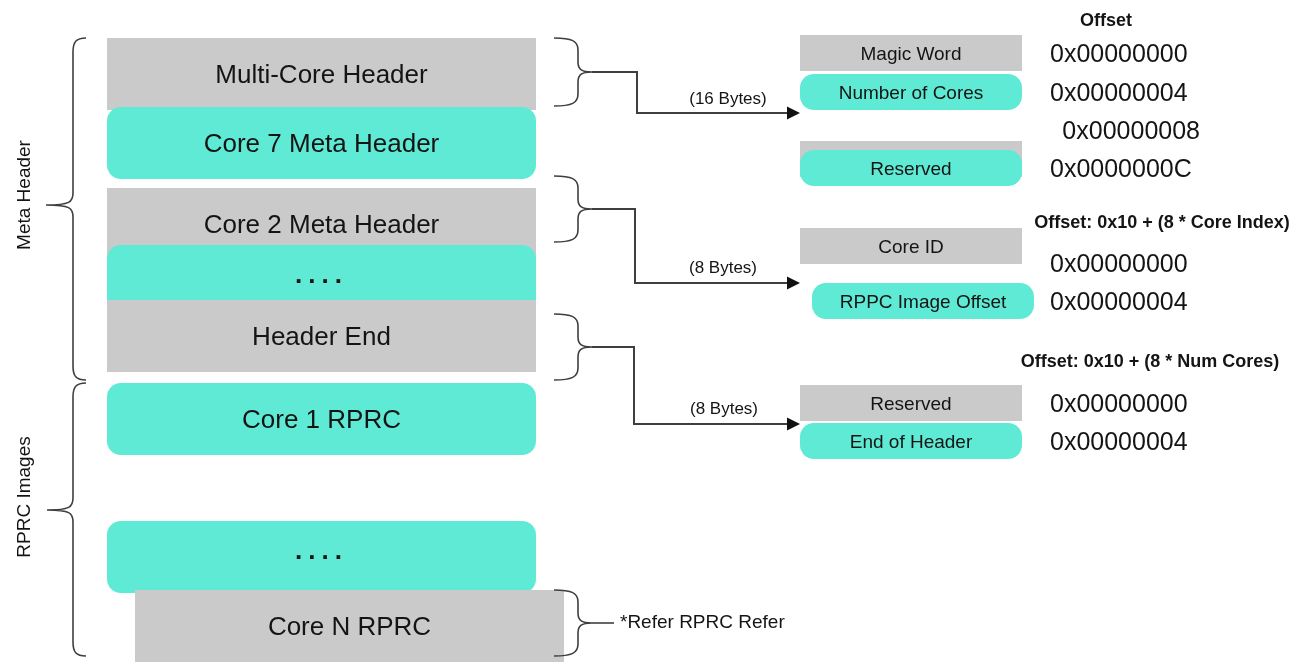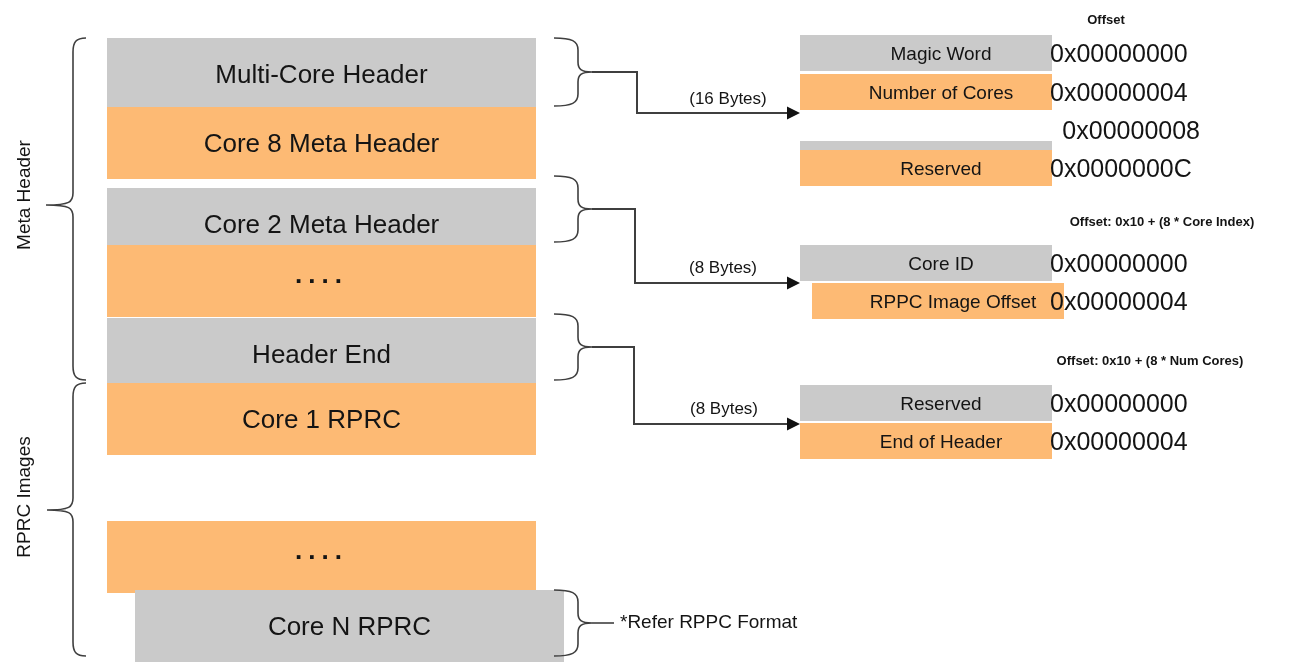--- a/index.html
+++ b/index.html
@@ -13,34 +13,34 @@
   }
   .abs{position:absolute;}
   
   .srow{
     left:107px;width:429px;height:72px;
     display:flex;align-items:center;justify-content:center;
     font-size:26px;line-height:1;
     color:#141414;
   }
   .shade-dark{background:#cacaca;}
-  .shade-light{background:#fdba74;}
+  .shade-light{background:#5eead4;border-radius:14px;}
   .dots-label{letter-spacing:6px;font-weight:bold;transform:translateY(-7px);}
   
   .trow{
     left:800px;width:222px;height:36px;
     display:flex;align-items:center;justify-content:center;
-    font-size:19px;line-height:1;padding-left:30px;
+    font-size:19px;line-height:1;
   }
   .tval{
     left:1050px;width:150px;height:20px;
     font-size:25px;line-height:20px;text-align:left;
   }
   .thead{
-    font-size:13px;font-weight:bold;line-height:18px;text-align:center;
+    font-size:18px;font-weight:bold;line-height:18px;text-align:center;
   }
   .bytes-label{
     width:140px;font-size:17px;line-height:18px;text-align:center;
   }
   .vlabel{
     width:260px;height:22px;
     transform:rotate(-90deg);
     font-size:19px;line-height:22px;text-align:center;
   }
   .note-label{font-size:19px;line-height:20px;}
@@ -54,29 +54,29 @@
 
 <div class="canvas">
 
   <div class="abs vlabel" style="left:-106px;top:184px;">Meta Header</div>
   <div class="abs vlabel" style="left:-106px;top:486px;">RPRC Images</div>
 
   <div class="abs srow shade-dark" style="top:38px;">
     <span>Multi-Core Header</span>
     </div>
   <div class="abs srow shade-light" style="top:107px;">
-    <span>Core 8 Meta Header</span>
+    <span>Core 7 Meta Header</span>
     </div>
   <div class="abs srow shade-dark" style="top:188px;">
     <span>Core 2 Meta Header</span>
     </div>
   <div class="abs srow shade-light" style="top:245px;">
     <span class="dots-label">....</span>
     </div>
-  <div class="abs srow shade-dark" style="top:318px;">
+  <div class="abs srow shade-dark" style="top:300px;">
     <span>Header End</span>
     </div>
   <div class="abs srow shade-light" style="top:383px;">
     <span>Core 1 RPRC</span>
     </div>
   <div class="abs srow shade-light" style="top:521px;">
     <span class="dots-label">....</span>
     </div>
   <div class="abs srow shade-dark" style="top:590px;margin-left:28px;">
     <span>Core N RPRC</span>
@@ -105,42 +105,42 @@
     <path class="stroke-thick" d="M 592 347 L 634 347 L 634 424 L 788 424"></path>
     <polygon class="arrowhead" points="800,424 787,417.5 787,430.5"></polygon>
 
     <path class="stroke" d="M 592 623 L 614 623"></path>
   </svg>
 
   <div class="abs bytes-label" style="left:658px;top:90px;">(16 Bytes)</div>
   <div class="abs bytes-label" style="left:653px;top:259px;">(8 Bytes)</div>
   <div class="abs bytes-label" style="left:654px;top:400px;">(8 Bytes)</div>
 
-  <div class="abs note-label" style="left:620px;top:612px;">*Refer RPPC Format</div>
+  <div class="abs note-label" style="left:620px;top:612px;">*Refer RPRC Refer</div>
 
   <div class="abs thead" style="left:1050px;top:11px;width:112px;">Offset</div>
   <div class="abs trow shade-dark" style="top:35px;">
     <span>Magic Word</span>
     </div>
   <div class="abs trow shade-light" style="top:74px;">
     <span>Number of Cores</span>
     </div>
   <div class="abs trow shade-dark" style="top:112px;margin-top:29px;">
     <span>Device ID</span>
     </div>
   <div class="abs trow shade-light" style="top:150px;">
     <span>Reserved</span>
     </div>
   <div class="abs tval" style="top:43px;">0x00000000</div>
   <div class="abs tval" style="top:82px;">0x00000004</div>
   <div class="abs tval" style="top:120px;text-align:right;">0x00000008</div>
   <div class="abs tval" style="top:158px;">0x0000000C</div>
 
   <div class="abs thead" style="left:1012px;top:213px;width:300px;">Offset: 0x10 + (8 * Core Index)</div>
-  <div class="abs trow shade-dark" style="top:245px;">
+  <div class="abs trow shade-dark" style="top:228px;">
     <span>Core ID</span>
     </div>
   <div class="abs trow shade-light" style="top:283px;margin-left:12px;">
     <span>RPPC Image Offset</span>
     </div>
   <div class="abs tval" style="top:253px;">0x00000000</div>
   <div class="abs tval" style="top:291px;">0x00000004</div>
 
   <div class="abs thead" style="left:1000px;top:352px;width:300px;">Offset: 0x10 + (8 * Num Cores)</div>
   <div class="abs trow shade-dark" style="top:385px;">

